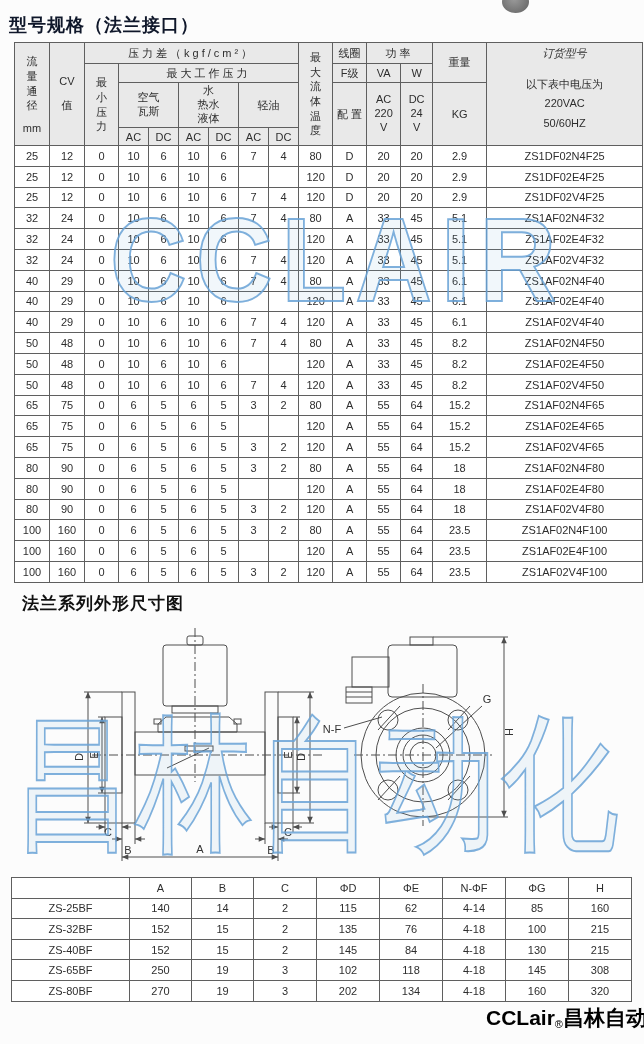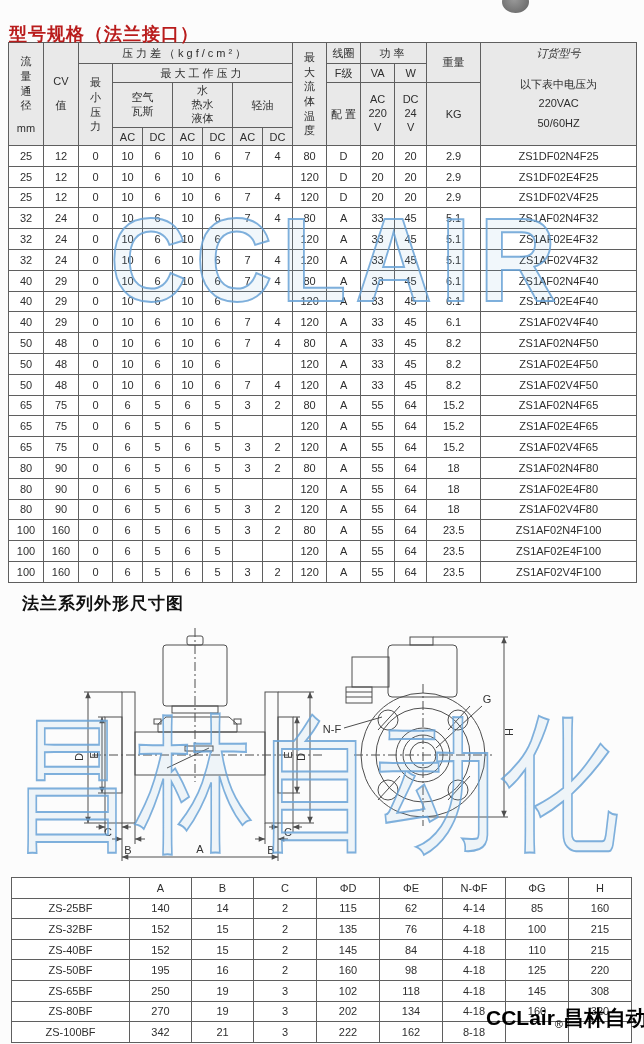--- a/index.html
+++ b/index.html
@@ -1,24 +1,24 @@
 <!DOCTYPE html>
 <html><head>
 <meta charset="utf-8">
 <style>
   html,body{margin:0;padding:0;background:#fff;}
   .page{position:relative;width:644px;height:1044px;background:#fcfcfc;overflow:hidden;
         font-family:"Liberation Sans","DejaVu Sans",sans-serif;color:#222;}
-  .h1{position:absolute;left:9px;top:22px;font-size:18px;font-weight:bold;letter-spacing:1px;color:#b91c1c;z-index:2;}
+  .h1{position:absolute;left:9px;top:13px;font-size:18px;font-weight:bold;letter-spacing:1px;color:#0f172a;z-index:2;}
   .h2{position:absolute;left:22px;top:592px;font-size:17px;font-weight:bold;letter-spacing:1px;color:#111;z-index:2;}
   .logo-blob{position:absolute;left:502px;top:-9px;width:27px;height:22px;border-radius:50%;
         background:radial-gradient(circle at 45% 35%,#9b9b9b,#5f5f5f);z-index:1;}
 
   
-  table.spec{position:absolute;left:8px;top:42px;width:628px;border-collapse:collapse;table-layout:fixed;z-index:1;}
+  table.spec{position:absolute;left:14px;top:42px;width:628px;border-collapse:collapse;table-layout:fixed;z-index:1;}
   .spec th,.spec td{border:1px solid #5f5f5f;text-align:center;vertical-align:middle;
         font-weight:normal;padding:0;font-size:11px;color:#2e2e2e;overflow:hidden;}
   .spec thead th{background:#e9e9e9;}
   .spec tbody td{background:#fff;height:19.8px;}
   .hr1 th{height:20px;} .hr2 th{height:18px;} .hr3 th{height:44px;} .hr4 th{height:17px;}
   .sp{letter-spacing:3px;}
   .vt{display:inline-block;width:12px;line-height:1.32;word-break:break-all;}
   .pre{white-space:pre-line;line-height:1.25;}
   .note{white-space:pre-line;line-height:1.8;}
   .blk{display:block;}
@@ -636,33 +636,22 @@
           <td>215</td>
         </tr>
         <tr>
           <td>ZS-40BF</td>
           <td>152</td>
           <td>15</td>
           <td>2</td>
           <td>145</td>
           <td>84</td>
           <td>4-18</td>
-          <td>110</td>
+          <td>130</td>
           <td>215</td>
-        </tr>
-        <tr>
-          <td>ZS-50BF</td>
-          <td>195</td>
-          <td>16</td>
-          <td>2</td>
-          <td>160</td>
-          <td>98</td>
-          <td>4-18</td>
-          <td>125</td>
-          <td>220</td>
         </tr>
         <tr>
           <td>ZS-65BF</td>
           <td>250</td>
           <td>19</td>
           <td>3</td>
           <td>102</td>
           <td>118</td>
           <td>4-18</td>
           <td>145</td>
@@ -672,31 +661,20 @@
           <td>ZS-80BF</td>
           <td>270</td>
           <td>19</td>
           <td>3</td>
           <td>202</td>
           <td>134</td>
           <td>4-18</td>
           <td>160</td>
           <td>320</td>
         </tr>
-        <tr>
-          <td>ZS-100BF</td>
-          <td>342</td>
-          <td>21</td>
-          <td>3</td>
-          <td>222</td>
-          <td>162</td>
-          <td>8-18</td>
-          <td></td>
-          <td></td>
-        </tr>
       </tbody>
   </table>
 
   <div class="brand">
     <span>CCLair</span><span class="reg">®</span><span>昌林自动化</span>
   </div>
 
 </div>
 
 </body></html>

